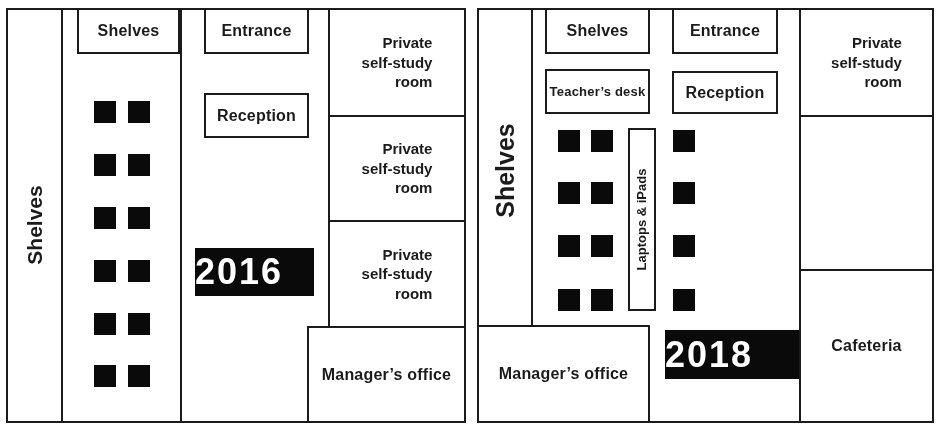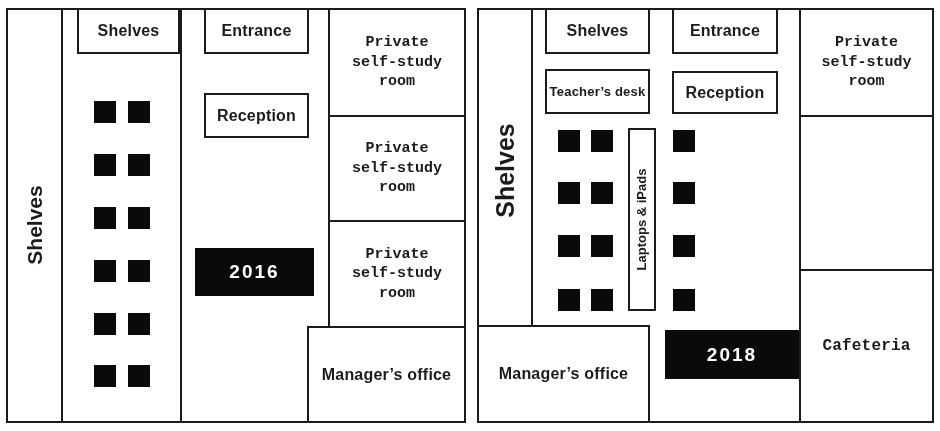--- a/index.html
+++ b/index.html
@@ -13,30 +13,30 @@
 
   .panel{position:absolute;background:var(--paper);border:2px solid var(--ink);box-sizing:border-box;}
   .vline{position:absolute;width:2px;background:var(--ink);}
   .hline{position:absolute;height:2px;background:var(--ink);}
 
   .room-box{position:absolute;box-sizing:border-box;border:2px solid var(--ink);background:var(--paper);
     display:flex;align-items:center;justify-content:center;text-align:center;}
   .no-top{border-top:none;}
   .label{font-weight:700;font-size:16px;letter-spacing:.2px;white-space:nowrap;}
 
-  .area-label{position:absolute;display:flex;align-items:center;justify-content:center;text-align:center;font-family:Liberation Mono, monospace;}
+  .area-label{position:absolute;display:flex;align-items:center;justify-content:center;text-align:right;}
   .room-label{font-weight:700;font-size:15px;line-height:1.3;white-space:pre-line;}
 
   .vtext{position:absolute;display:flex;align-items:center;justify-content:center;}
   .vtext span{transform:rotate(-90deg);white-space:nowrap;font-weight:700;}
 
   .desk{position:absolute;width:22px;height:22px;background:var(--desk);}
 
-  .year-badge{position:absolute;background:var(--desk);color:#ffffff;display:flex;align-items:center;justify-content:center;
-    font-weight:700;font-size:19px;letter-spacing:2px;}
+  .year-badge{position:absolute;background:var(--desk);color:#ffffff;display:flex;align-items:center;justify-content:flex-start;
+    font-weight:700;font-size:36px;letter-spacing:2px;}
 
   .mgr-left{position:absolute;box-sizing:border-box;background:var(--paper);
     border-top:2px solid var(--ink);border-left:2px solid var(--ink);
     display:flex;align-items:center;justify-content:center;}
   .mgr-right{position:absolute;box-sizing:border-box;background:var(--paper);
     border-top:2px solid var(--ink);border-right:2px solid var(--ink);
     display:flex;align-items:center;justify-content:center;}
   .bulletin{position:absolute;box-sizing:border-box;background:var(--paper);
     border:2px solid var(--ink);border-bottom:none;
     display:flex;align-items:center;justify-content:center;}

